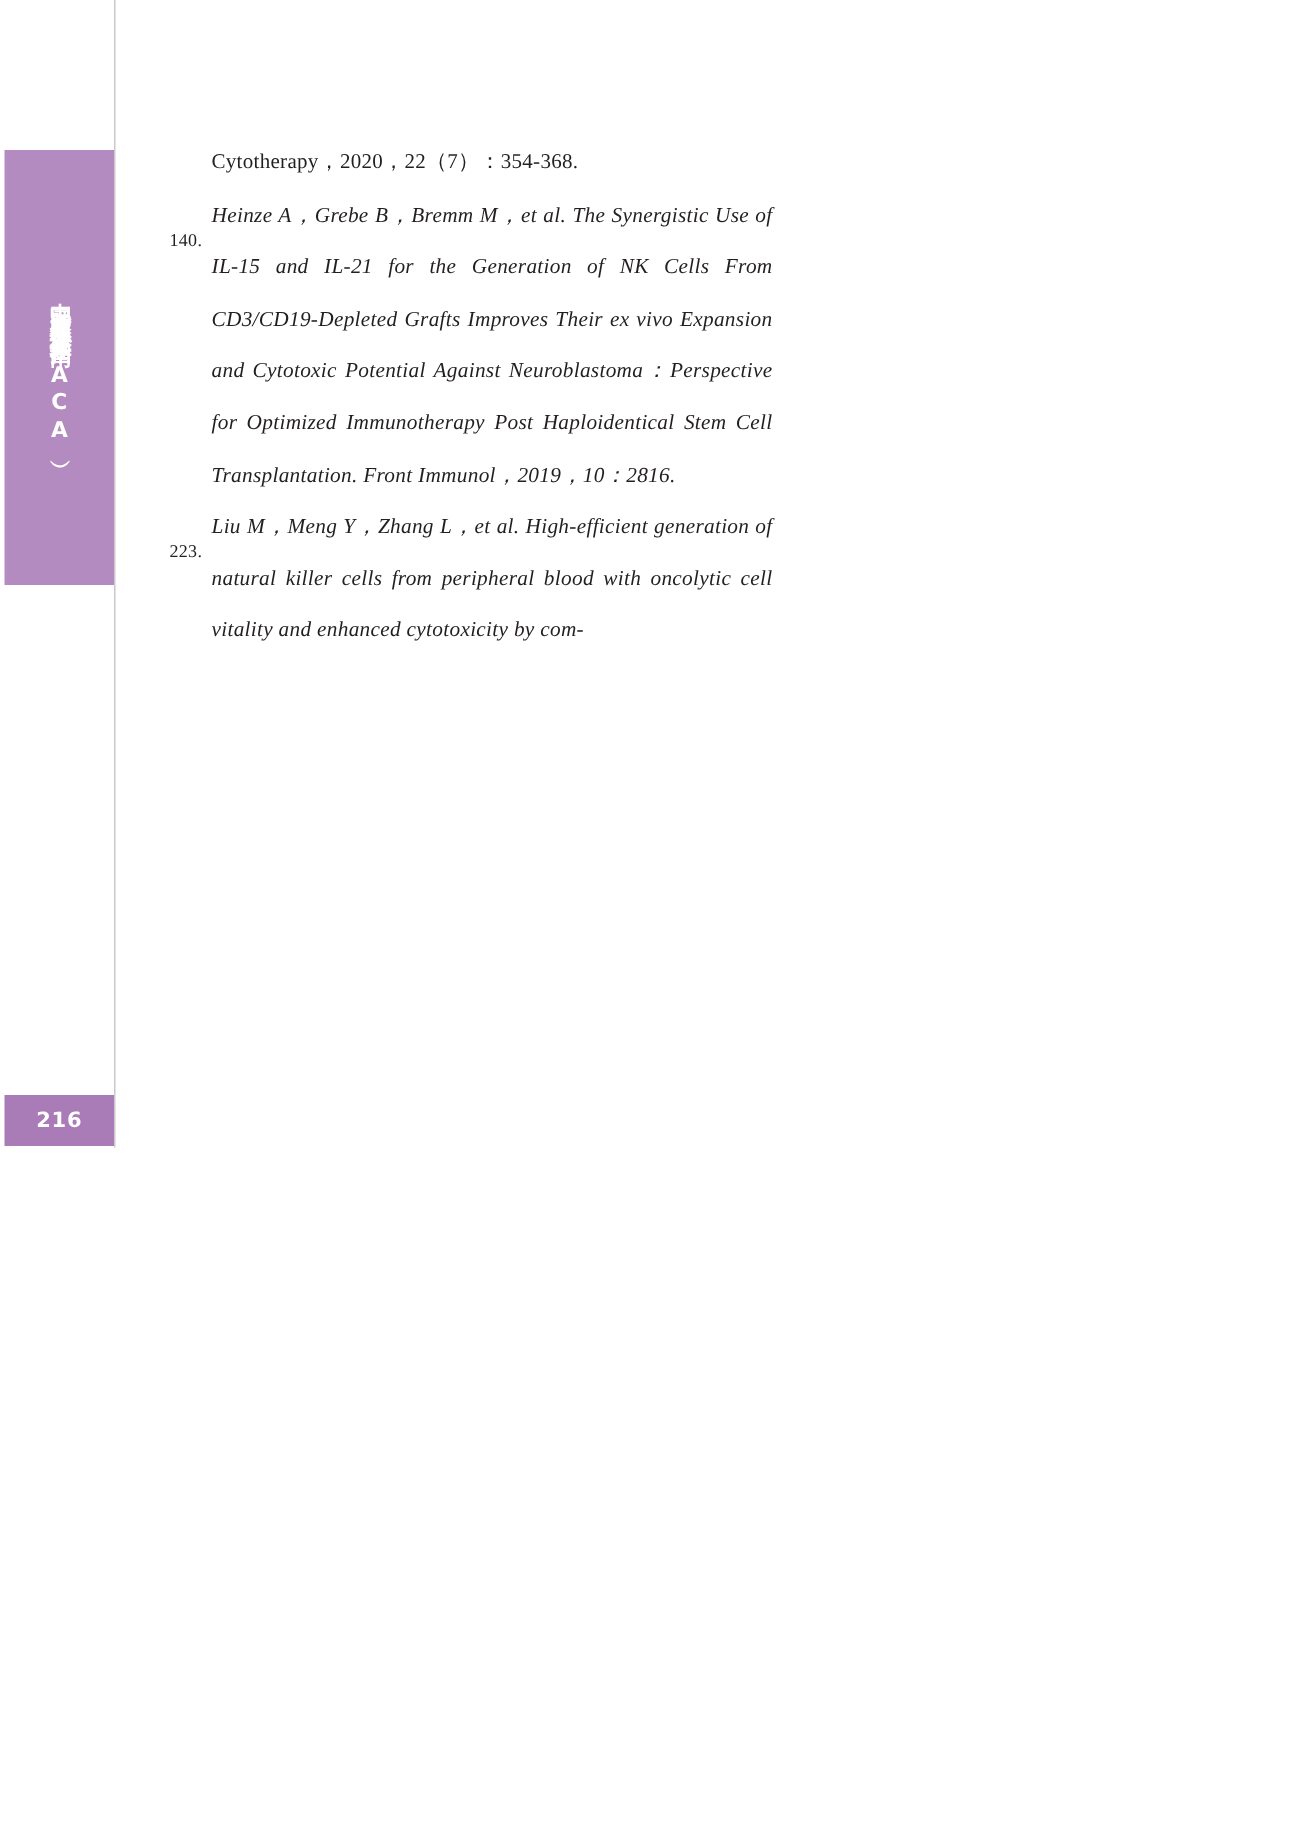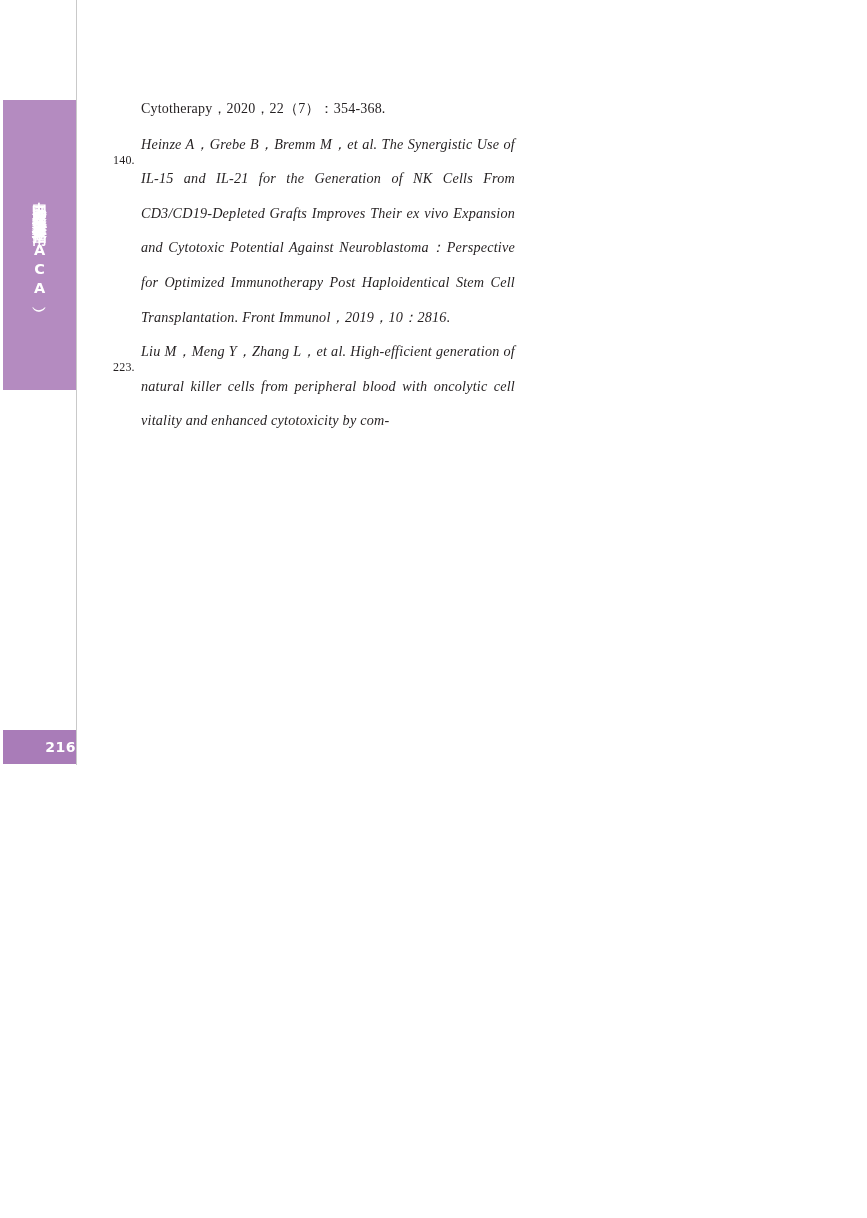--- a/index.html
+++ b/index.html
@@ -52,21 +52,21 @@
   
   #page-number-box {
     position: absolute;
     left: 3px;
     top: 730px;
     width: 73px;
     height: 34px;
     background: #a97cb8;
     display: flex;
     align-items: center;
-    justify-content: flex-end;
+    justify-content: center;
   }
   #page-number {
     font-family: "DejaVu Sans", sans-serif;
     font-size: 14px;
     font-weight: 700;
     color: #ffffff;
     letter-spacing: 0.5px;
   }
 
   

